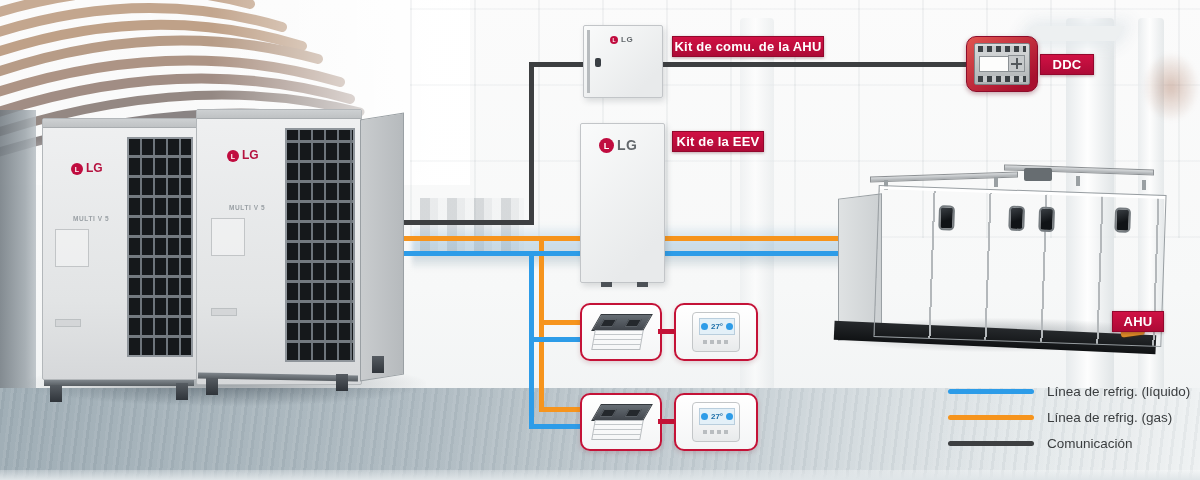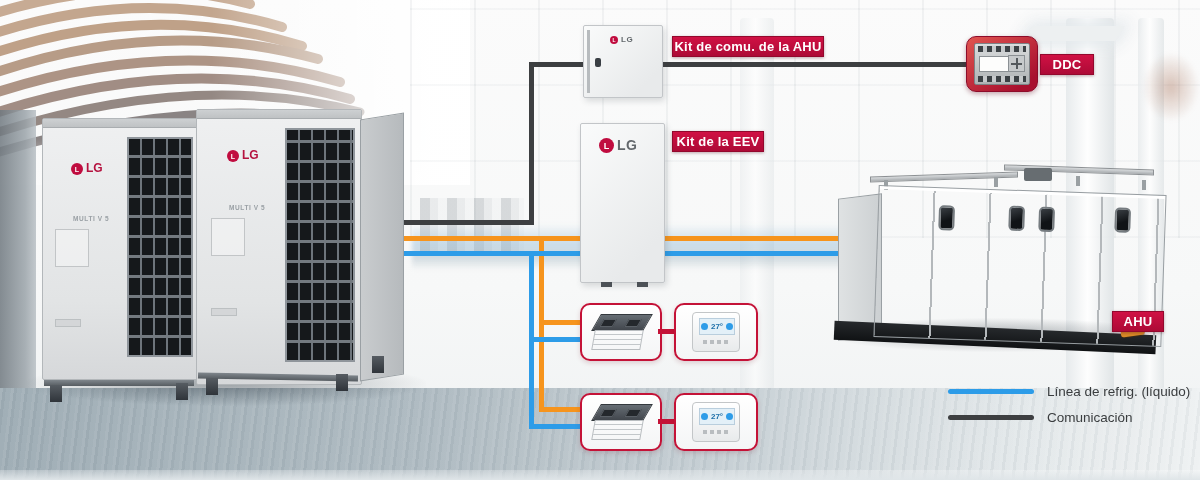--- a/index.html
+++ b/index.html
@@ -321,18 +321,22 @@
       <div class="rem-btns"></div>
     </div>
   </div>
 
   <div class="abs legend">
     <div class="legend-row">
       <span class="swatch" style="background:#2D9CE8;"></span>
       <span class="legend-label">Línea de refrig. (líquido)</span>
     </div>
     <div class="legend-row">
+      <span class="swatch" style="background:#F6941D;"></span>
+      <span class="legend-label">Línea de refrig. (gas)</span>
+    </div>
+    <div class="legend-row">
       <span class="swatch" style="background:#3D3F41;"></span>
       <span class="legend-label">Comunicación</span>
     </div>
   </div>
 
 </div>
 
 </body></html>

